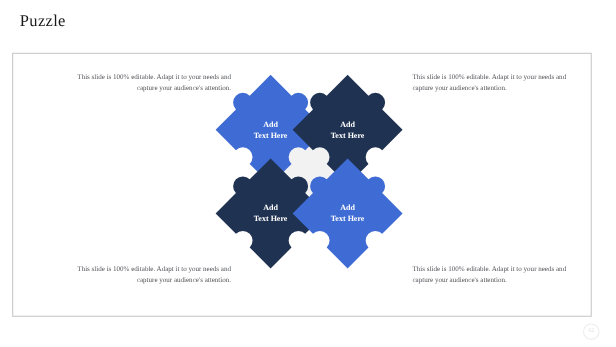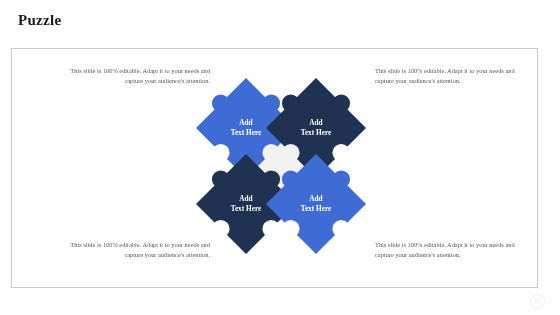--- a/index.html
+++ b/index.html
@@ -15,21 +15,21 @@
     font-family: "Liberation Sans", sans-serif;
   }
 
   
   .slide-title {
     position: absolute;
     left: 18px;
     top: 11px;
     font-family: "Liberation Serif", serif;
     font-size: 15px;
-    font-weight: 700;
+    font-weight: 400;
     color: #1a1a1a;
     letter-spacing: 0.3px;
     line-height: 18px;
   }
 
   
   .content-frame {
     position: absolute;
     left: 11px;
     top: 48px;
@@ -51,21 +51,21 @@
   }
   .caption.tl { left: 58px;  top: 66px;  text-align: right; }
   .caption.tr { left: 375px; top: 66px;  text-align: left;  }
   .caption.bl { left: 58px;  top: 240px; text-align: right; }
   .caption.br { left: 375px; top: 240px; text-align: left;  }
 
   
   .puzzle-stage {
     position: absolute;
     left: 186px;
-    top: 70px;
+    top: 60px;
     width: 190px;
     height: 192px;
   }
   .puzzle-svg { display: block; width: 190px; height: 192px; }
 
   .piece-label {
     font-family: "Liberation Serif", serif;
     font-size: 7.3px;
     font-weight: bold;
     fill: #ffffff;

